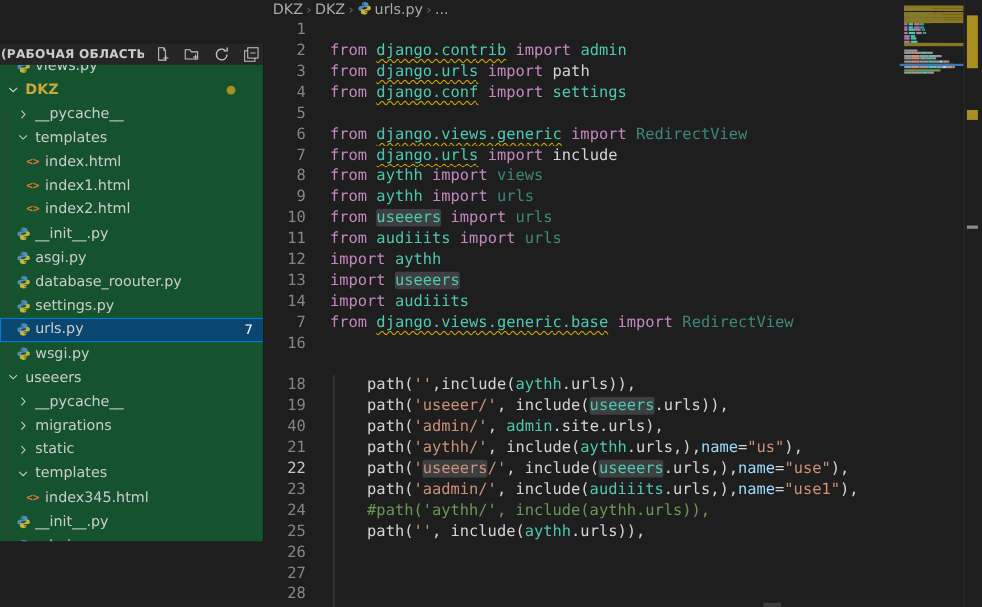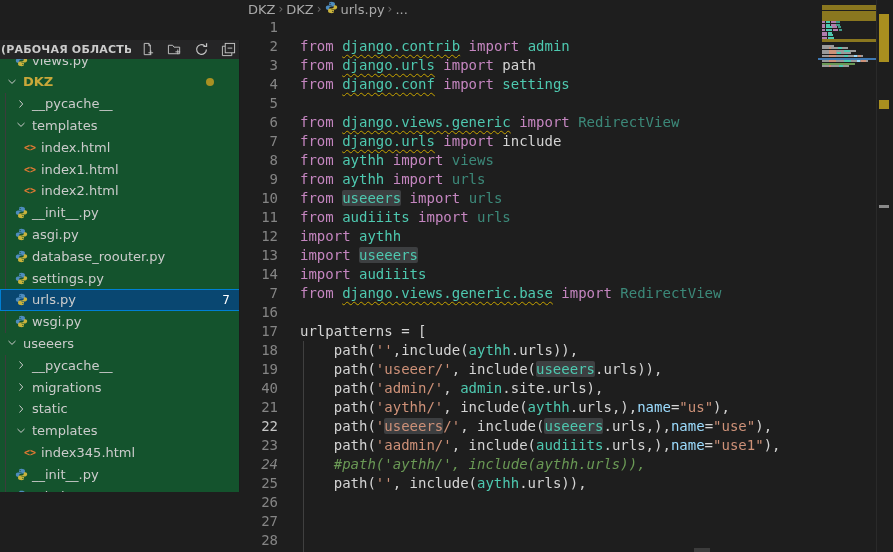--- a/index.html
+++ b/index.html
@@ -365,28 +365,27 @@
         <div class="code-line" style="top: 132px;"><span class="ln">7</span><span class="ltext"><span class="tk-kw">from</span><span class="tk-pl"> </span><span class="tk-modw">django.urls</span><span class="tk-pl"> </span><span class="tk-kw">import</span><span class="tk-pl"> </span><span class="tk-pl">include</span></span></div>
         <div class="code-line" style="top: 151px;"><span class="ln">8</span><span class="ltext"><span class="tk-kw">from</span><span class="tk-pl"> </span><span class="tk-cls">aythh</span><span class="tk-pl"> </span><span class="tk-kw">import</span><span class="tk-pl"> </span><span class="tk-clsd">views</span></span></div>
         <div class="code-line" style="top: 170px;"><span class="ln">9</span><span class="ltext"><span class="tk-kw">from</span><span class="tk-pl"> </span><span class="tk-cls">aythh</span><span class="tk-pl"> </span><span class="tk-kw">import</span><span class="tk-pl"> </span><span class="tk-clsd">urls</span></span></div>
         <div class="code-line" style="top: 189px;"><span class="ln">10</span><span class="ltext"><span class="tk-kw">from</span><span class="tk-pl"> </span><span class="tk-cls tk-hl">useeers</span><span class="tk-pl"> </span><span class="tk-kw">import</span><span class="tk-pl"> </span><span class="tk-clsd">urls</span></span></div>
         <div class="code-line" style="top: 208px;"><span class="ln">11</span><span class="ltext"><span class="tk-kw">from</span><span class="tk-pl"> </span><span class="tk-cls">audiiits</span><span class="tk-pl"> </span><span class="tk-kw">import</span><span class="tk-pl"> </span><span class="tk-clsd">urls</span></span></div>
         <div class="code-line" style="top: 227px;"><span class="ln">12</span><span class="ltext"><span class="tk-kw">import</span><span class="tk-pl"> </span><span class="tk-cls">aythh</span></span></div>
         <div class="code-line" style="top: 246px;"><span class="ln">13</span><span class="ltext"><span class="tk-kw">import</span><span class="tk-pl"> </span><span class="tk-cls tk-hl">useeers</span></span></div>
         <div class="code-line" style="top: 265px;"><span class="ln">14</span><span class="ltext"><span class="tk-kw">import</span><span class="tk-pl"> </span><span class="tk-cls">audiiits</span></span></div>
         <div class="code-line" style="top: 284px;"><span class="ln">7</span><span class="ltext"><span class="tk-kw">from</span><span class="tk-pl"> </span><span class="tk-modw">django.views.generic.base</span><span class="tk-pl"> </span><span class="tk-kw">import</span><span class="tk-pl"> </span><span class="tk-clsd">RedirectView</span></span></div>
         <div class="code-line" style="top: 303px;"><span class="ln">16</span><span class="ltext"></span></div>
-        <div class="code-line" style="top: 322px;"><span class="ln">17</span><span class="ltext"><span class="tk-pl">urlpatterns = [</span></span></div>
         <div class="code-line" style="top: 341px;"><span class="ln">18</span><span class="ltext"><span class="tk-pl">    path(</span><span class="tk-str">''</span><span class="tk-pl">,include(</span><span class="tk-cls">aythh</span><span class="tk-pl">.urls)),</span></span></div>
         <div class="code-line" style="top: 360px;"><span class="ln">19</span><span class="ltext"><span class="tk-pl">    path(</span><span class="tk-str">'useeer/'</span><span class="tk-pl">, include(</span><span class="tk-cls tk-hl">useeers</span><span class="tk-pl">.urls)),</span></span></div>
         <div class="code-line" style="top: 379px;"><span class="ln">40</span><span class="ltext"><span class="tk-pl">    path(</span><span class="tk-str">'admin/'</span><span class="tk-pl">, </span><span class="tk-cls">admin</span><span class="tk-pl">.site.urls),</span></span></div>
         <div class="code-line" style="top: 398px;"><span class="ln">21</span><span class="ltext"><span class="tk-pl">    path(</span><span class="tk-str">'aythh/'</span><span class="tk-pl">, include(</span><span class="tk-cls">aythh</span><span class="tk-pl">.urls,),</span><span class="tk-attr">name</span><span class="tk-pl">=</span><span class="tk-str">"us"</span><span class="tk-pl">),</span></span></div>
         <div class="code-line" style="top: 417px;"><span class="ln active">22</span><span class="ltext"><span class="tk-pl">    path(</span><span class="tk-str">'</span><span class="tk-str tk-hl">useeers</span><span class="tk-str">/'</span><span class="tk-pl">, include(</span><span class="tk-cls tk-hl">useeers</span><span class="tk-pl">.urls,),</span><span class="tk-attr">name</span><span class="tk-pl">=</span><span class="tk-str">"use"</span><span class="tk-pl">),</span></span></div>
         <div class="code-line" style="top: 436px;"><span class="ln">23</span><span class="ltext"><span class="tk-pl">    path(</span><span class="tk-str">'aadmin/'</span><span class="tk-pl">, include(</span><span class="tk-cls">audiiits</span><span class="tk-pl">.urls,),</span><span class="tk-attr">name</span><span class="tk-pl">=</span><span class="tk-str">"use1"</span><span class="tk-pl">),</span></span></div>
-        <div class="code-line" style="top: 455px; font-style: italic;"><span class="ln">24</span><span class="ltext"><span class="tk-cmt">    #path('aythh/', include(aythh.urls)),</span></span></div>
+        <div class="code-line" style="top: 455px;"><span class="ln">24</span><span class="ltext"><span class="tk-cmt">    #path('aythh/', include(aythh.urls)),</span></span></div>
         <div class="code-line" style="top: 474px;"><span class="ln">25</span><span class="ltext"><span class="tk-pl">    path(</span><span class="tk-str">''</span><span class="tk-pl">, include(</span><span class="tk-cls">aythh</span><span class="tk-pl">.urls)),</span></span></div>
         <div class="code-line" style="top: 493px;"><span class="ln">26</span><span class="ltext"></span></div>
         <div class="code-line" style="top: 512px;"><span class="ln">27</span><span class="ltext"></span></div>
         <div class="code-line" style="top: 531px;"><span class="ln">28</span><span class="ltext"></span></div>
       </div>
     <div id="minimap">
         <div class="mm-seg" style="left: 4px; top: 5.6px; width: 3.2px; background: rgb(176, 124, 171);"></div>
         <div class="mm-seg" style="left: 8px; top: 5.6px; width: 11.2px; background: rgb(78, 201, 176);"></div>
         <div class="mm-seg" style="left: 20px; top: 5.6px; width: 4.8px; background: rgb(176, 124, 171);"></div>
         <div class="mm-seg" style="left: 25.6px; top: 5.6px; width: 4px; background: rgb(78, 201, 176);"></div>

